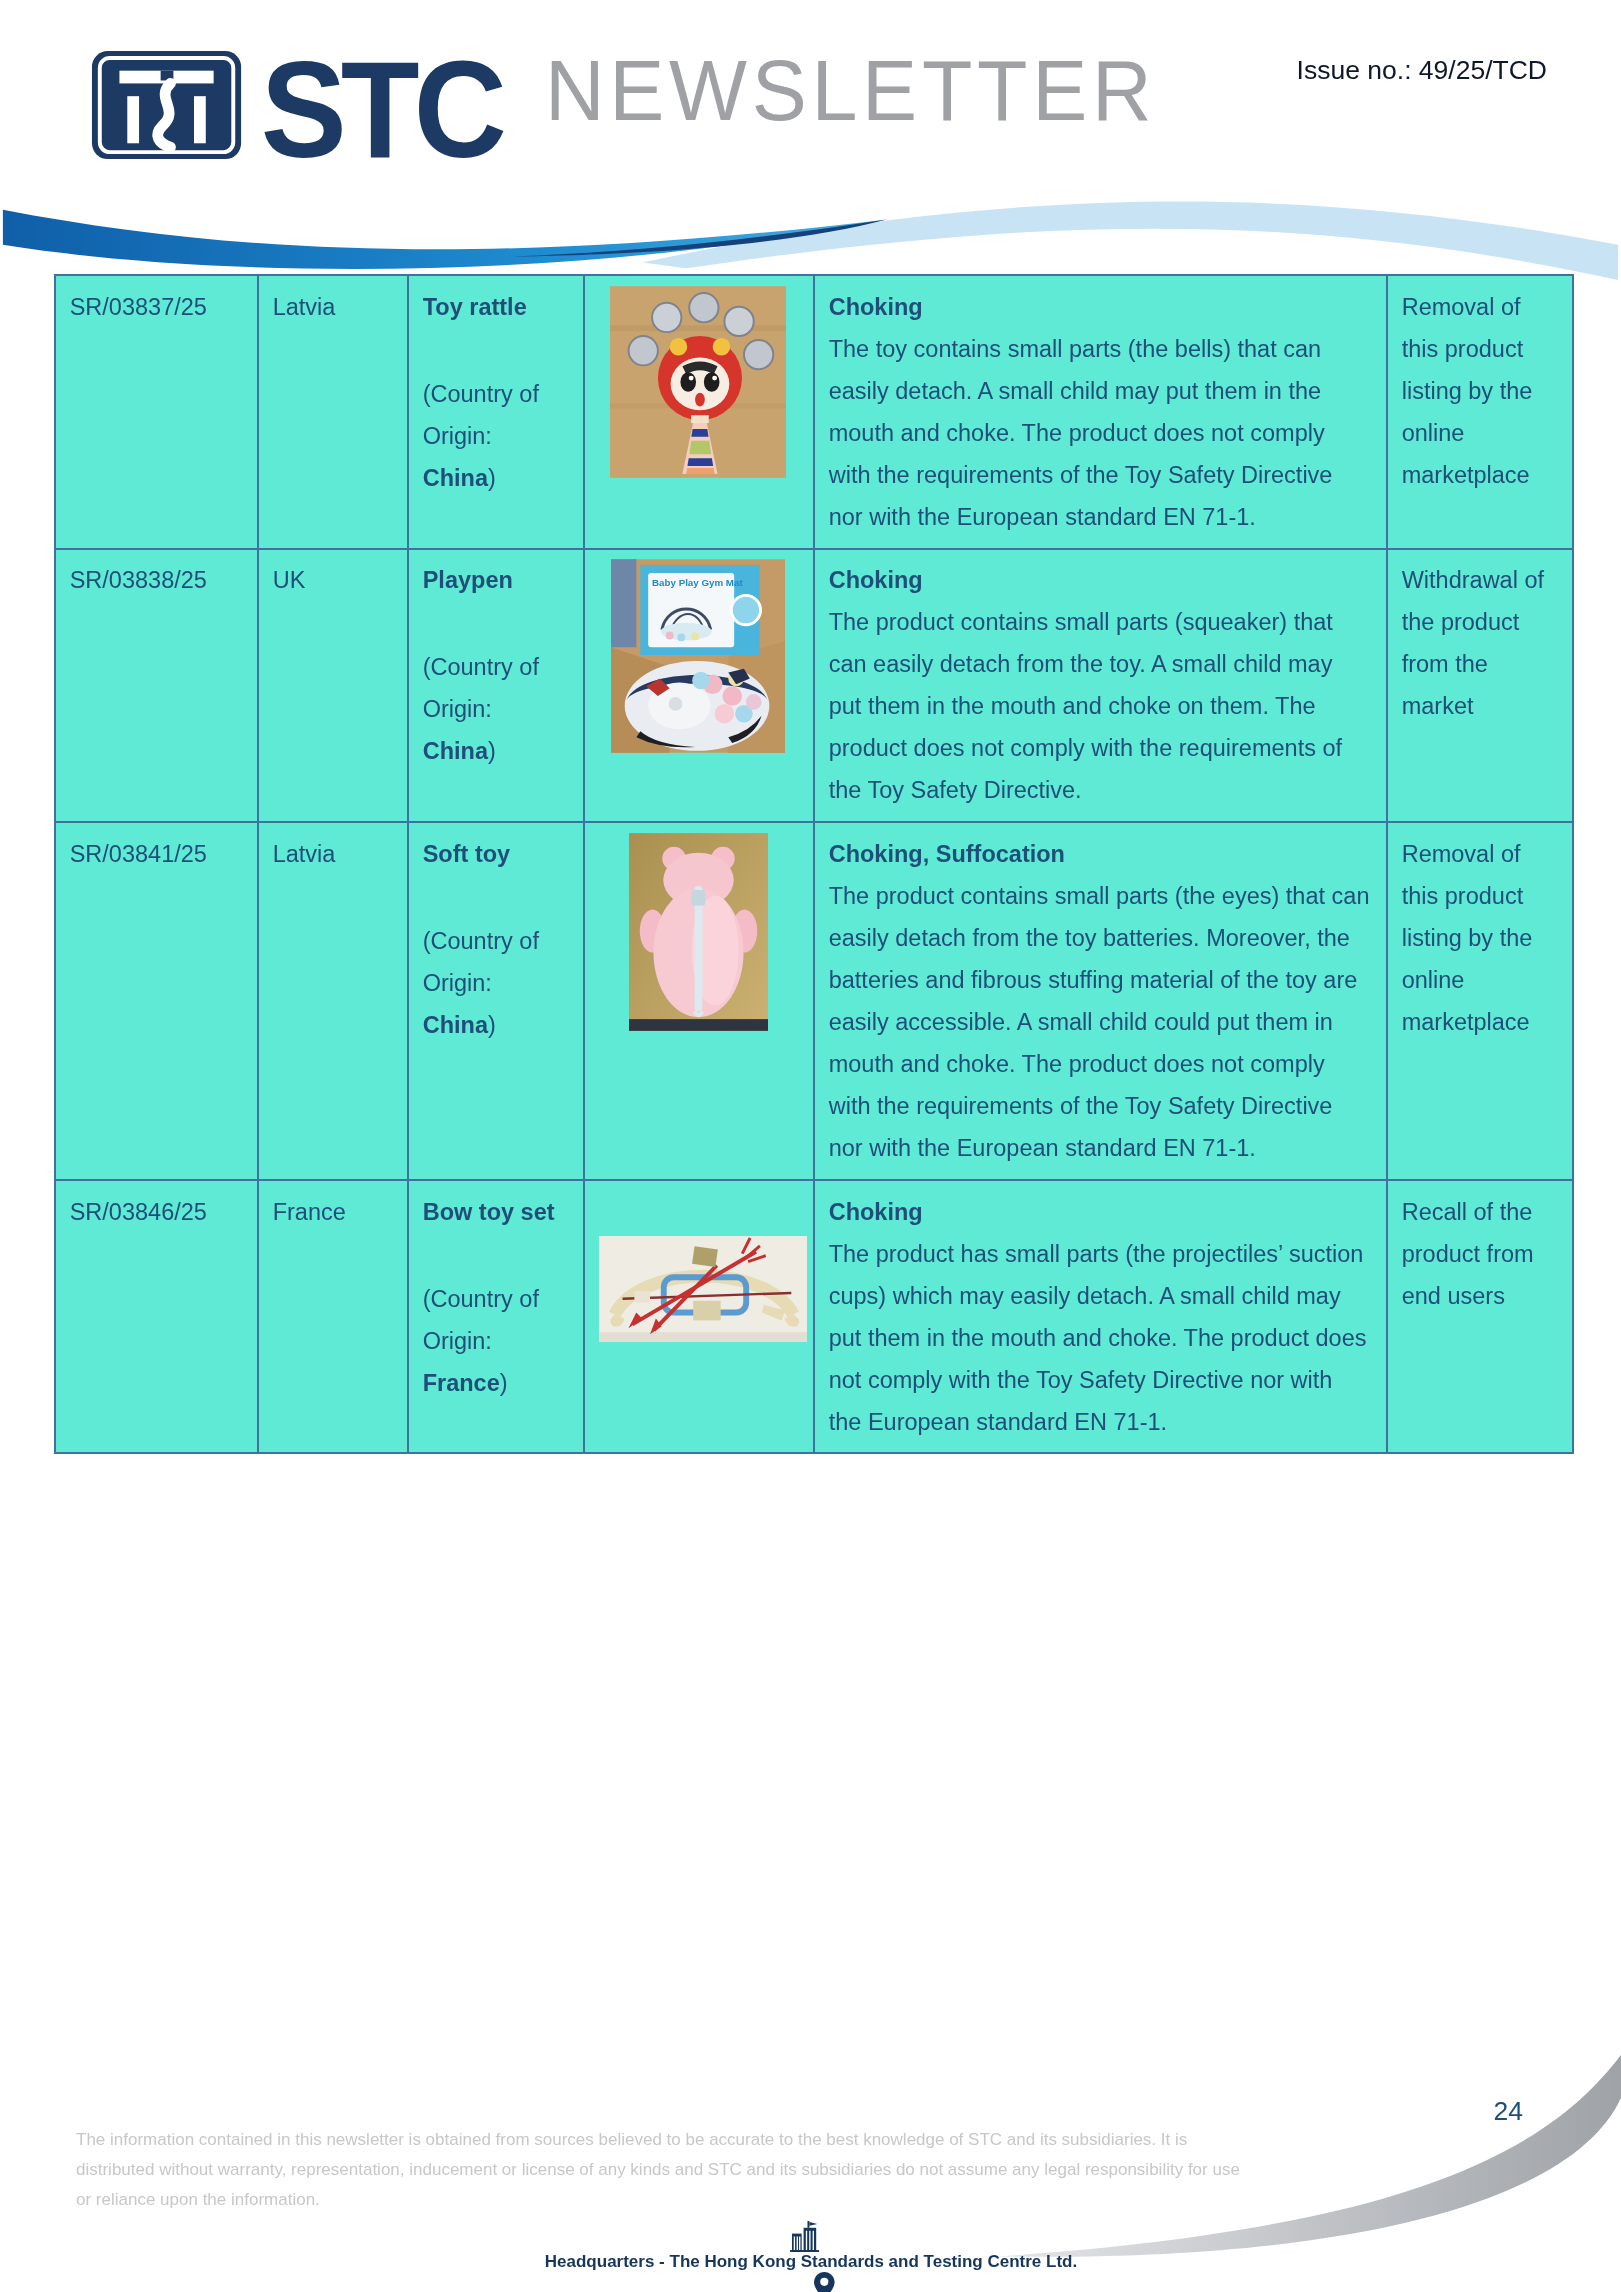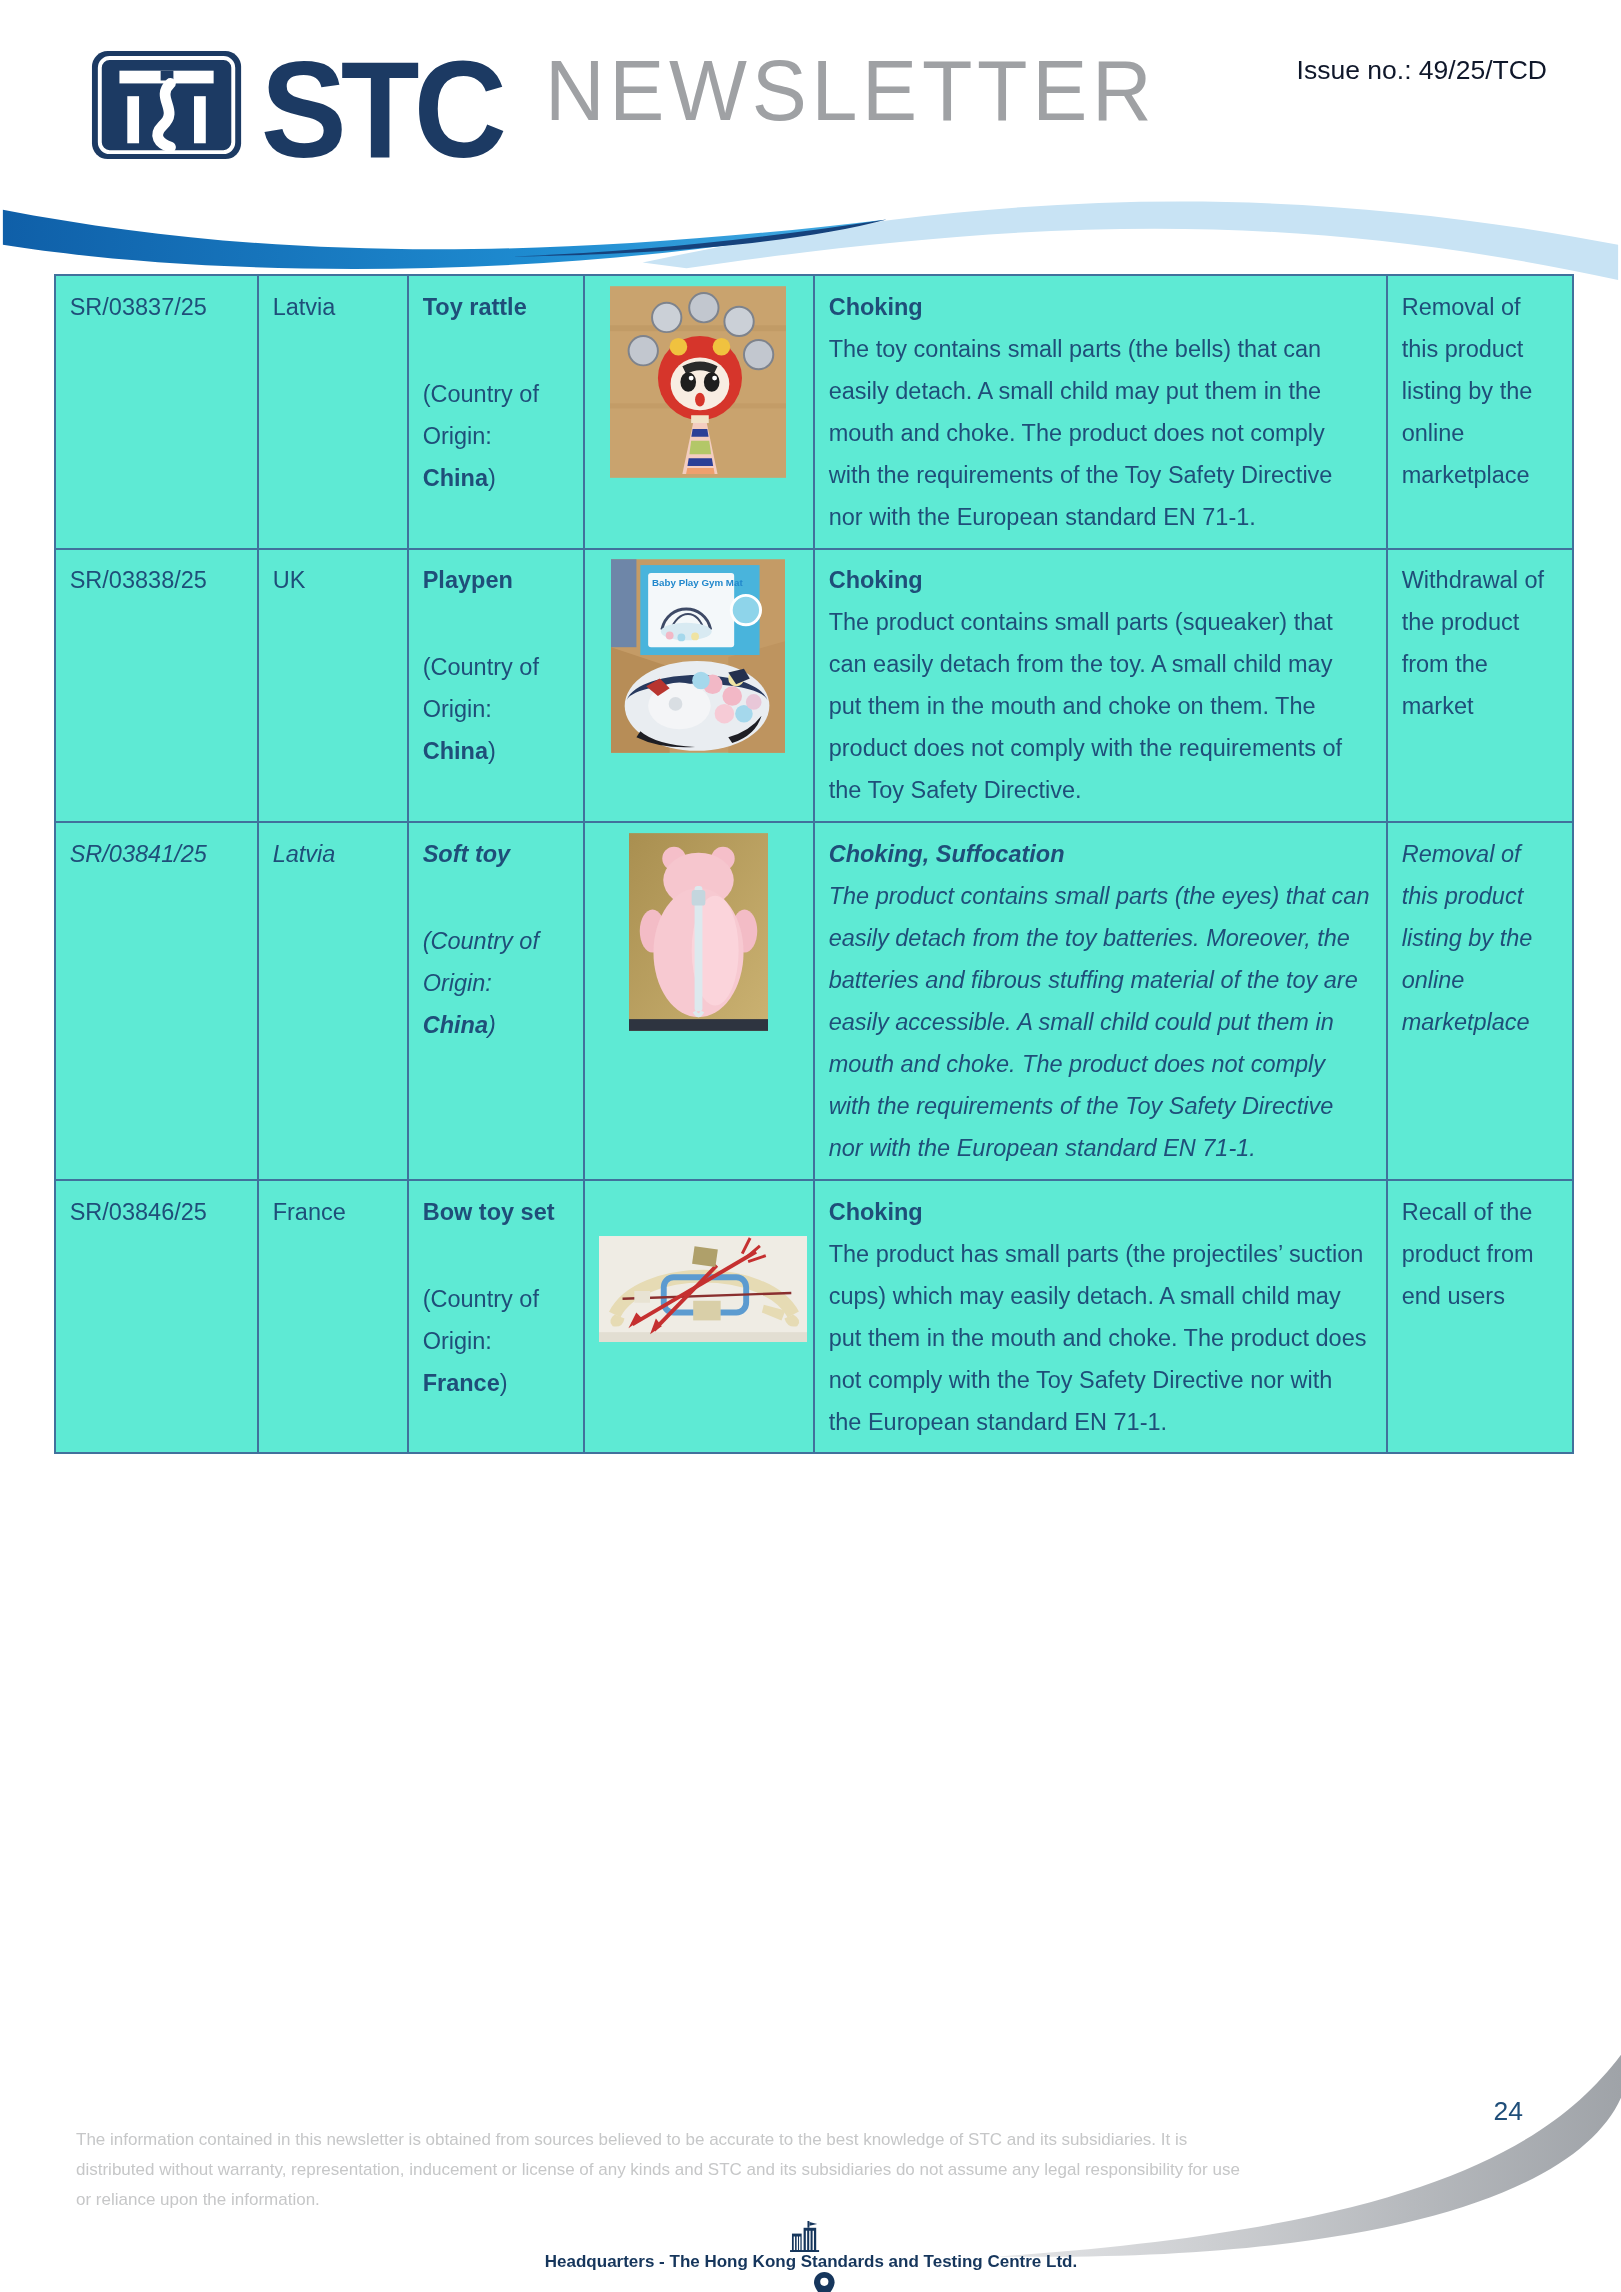--- a/index.html
+++ b/index.html
@@ -177,21 +177,21 @@
           <path d="M 120,116 l 16,-4 6,10 -14,6 Z" fill="#24304E"></path>
         </svg>
       </td>
       <td>
         <p class="hz-title">Choking</p>
         <p class="hz-text">The product contains small parts (squeaker) that can easily detach from the toy. A small child may put them in the mouth and choke on them. The product does not comply with the requirements of the Toy Safety Directive.</p>
       </td>
       <td>Withdrawal of the product from the market</td>
     </tr>
 
-    <tr style="height:288px;font-style:italic;">
+    <tr style="height:288px;">
       <td>SR/03841/25</td>
       <td>Latvia</td>
       <td>
         <div class="bold">Soft toy</div>
         <div class="origin-block">
           <div>(Country of</div>
           <div>Origin:</div>
           <div><span class="bold">China</span><span>)</span></div>
         </div>
       </td>

